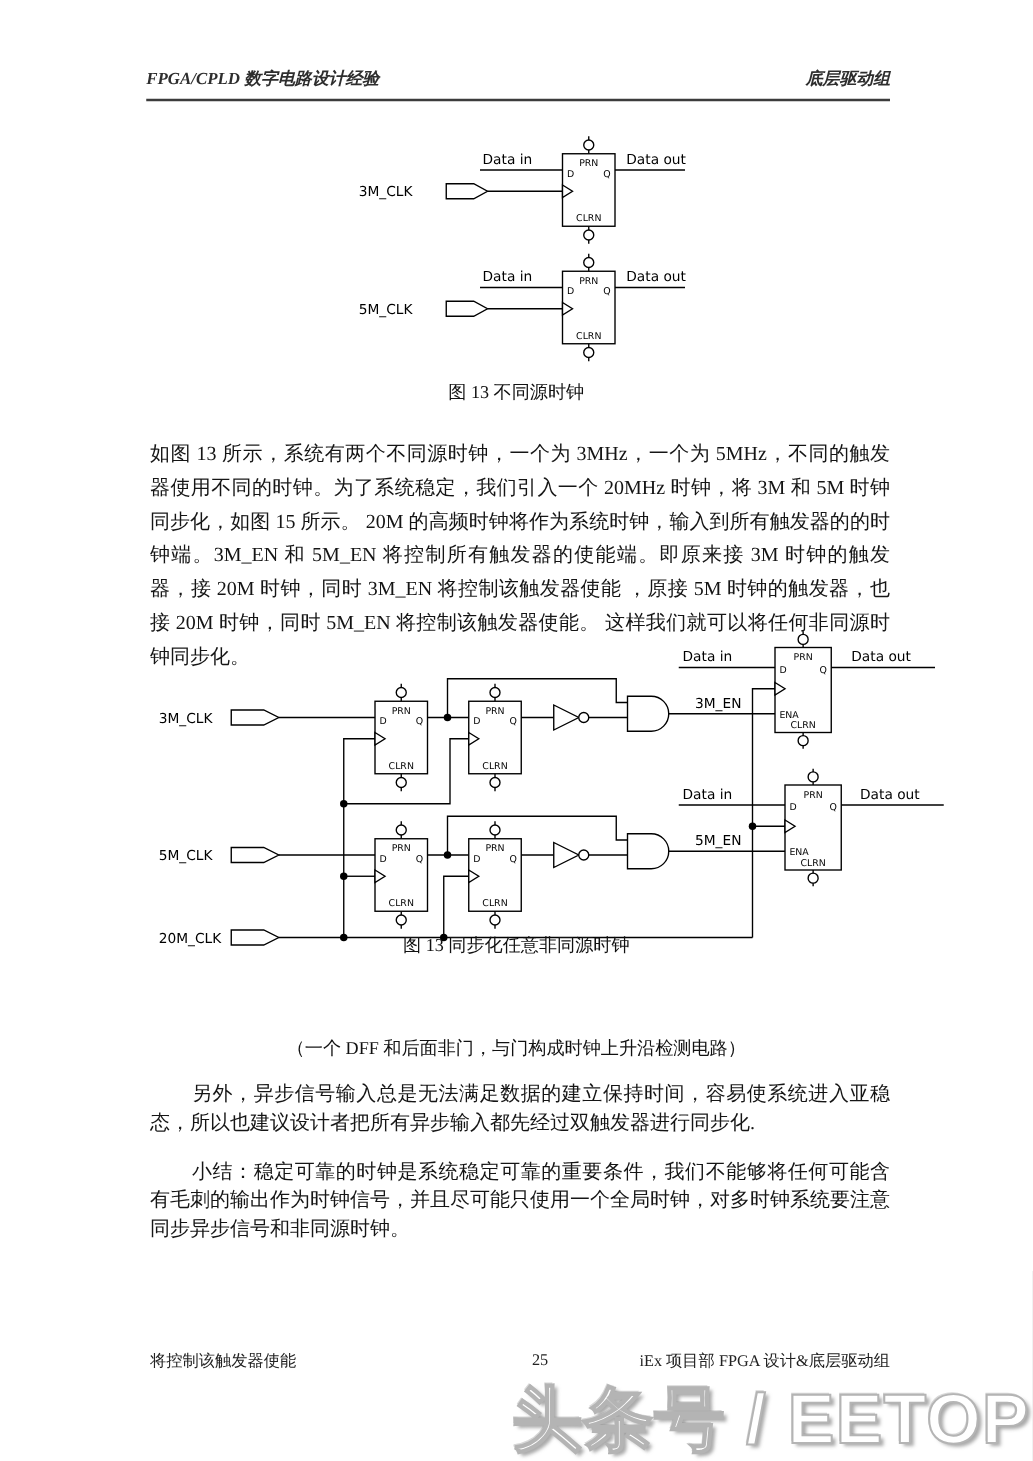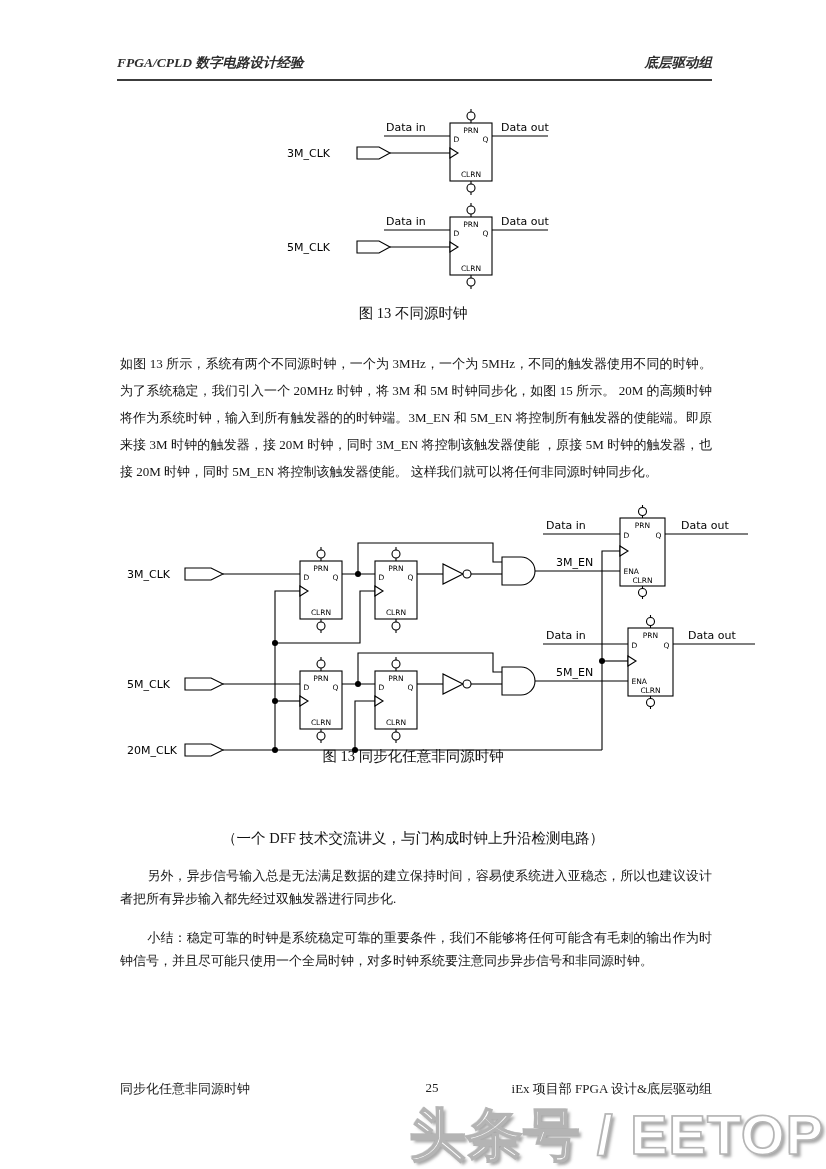--- a/index.html
+++ b/index.html
@@ -2,21 +2,21 @@
 <html><head>
 <meta charset="utf-8">
 <style>
   html,body{margin:0;padding:0;background:#e8e8e8;}
   .page{position:relative;width:826px;height:1169px;background:#ffffff;margin:0 auto;overflow:hidden;
         font-family:"Liberation Serif","DejaVu Serif",serif;color:#1a1a1a;}
   .header{position:absolute;top:54px;left:117px;width:595px;display:flex;justify-content:space-between;
           align-items:flex-end;font-style:italic;font-weight:bold;font-size:13.5px;color:#2e2e2e;
           border-bottom:2px solid #3c3c3c;padding-bottom:7px;}
   .caption{position:absolute;left:0;width:826px;text-align:center;font-size:14.5px;color:#111;}
-  .para{position:absolute;left:120px;width:592px;font-size:13px;text-align:justify;color:#151515;}
+  .para{position:absolute;left:120px;width:592px;font-size:16px;text-align:justify;color:#151515;}
   #para1{top:350px;line-height:27px;}
   #para2{top:864px;line-height:23px;text-indent:2.1em;}
   #para3{top:926px;line-height:23px;text-indent:2.1em;}
   .footer{position:absolute;top:1080px;left:120px;width:592px;display:flex;justify-content:space-between;
           font-size:13px;color:#222;}
   .footer .fcenter{position:absolute;left:16px;width:100%;text-align:center;}
   .footer span{position:relative;z-index:1;background:transparent;}
   .watermark{position:absolute;top:1098px;right:2px;font-family:"Liberation Sans","DejaVu Sans",sans-serif;
              font-size:56px;font-weight:bold;letter-spacing:1px;color:#ffffff;
              -webkit-text-stroke:1.6px #b4b4b4;
@@ -169,26 +169,26 @@
     <g>
       <circle class="dot" cx="150" cy="138" r="3"></circle>
       <circle class="dot" cx="150" cy="196" r="3"></circle>
       <circle class="dot" cx="150" cy="245" r="3"></circle>
       <circle class="dot" cx="230" cy="245" r="3"></circle>
       <circle class="dot" cx="477" cy="156" r="3"></circle>
     </g>
   </svg>
 
   <div class="caption" style="top:747px">图 13  同步化任意非同源时钟</div>
-  <div class="caption" style="top:829px">（一个 DFF 技术交流讲义，与门构成时钟上升沿检测电路）</div>
+  <div class="caption" style="top:829px">（一个 DFF 和后面非门，与门构成时钟上升沿检测电路）</div>
 
   <div id="para2" class="para">另外，异步信号输入总是无法满足数据的建立保持时间，容易使系统进入亚稳态，所以也建议设计者把所有异步输入都先经过双触发器进行同步化.</div>
   <div id="para3" class="para">小结：稳定可靠的时钟是系统稳定可靠的重要条件，我们不能够将任何可能含有毛刺的输出作为时钟信号，并且尽可能只使用一个全局时钟，对多时钟系统要注意同步异步信号和非同源时钟。</div>
 
   <div class="footer">
     <span class="fcenter">25</span>
-    <span>同步化任意非同源时钟</span>
+    <span>将控制该触发器使能</span>
     <span>iEx 项目部 FPGA 设计&amp;底层驱动组</span>
   </div>
 
   <div class="watermark">头条号 / EETOP</div>
 
 </div>
 
 </body></html>

